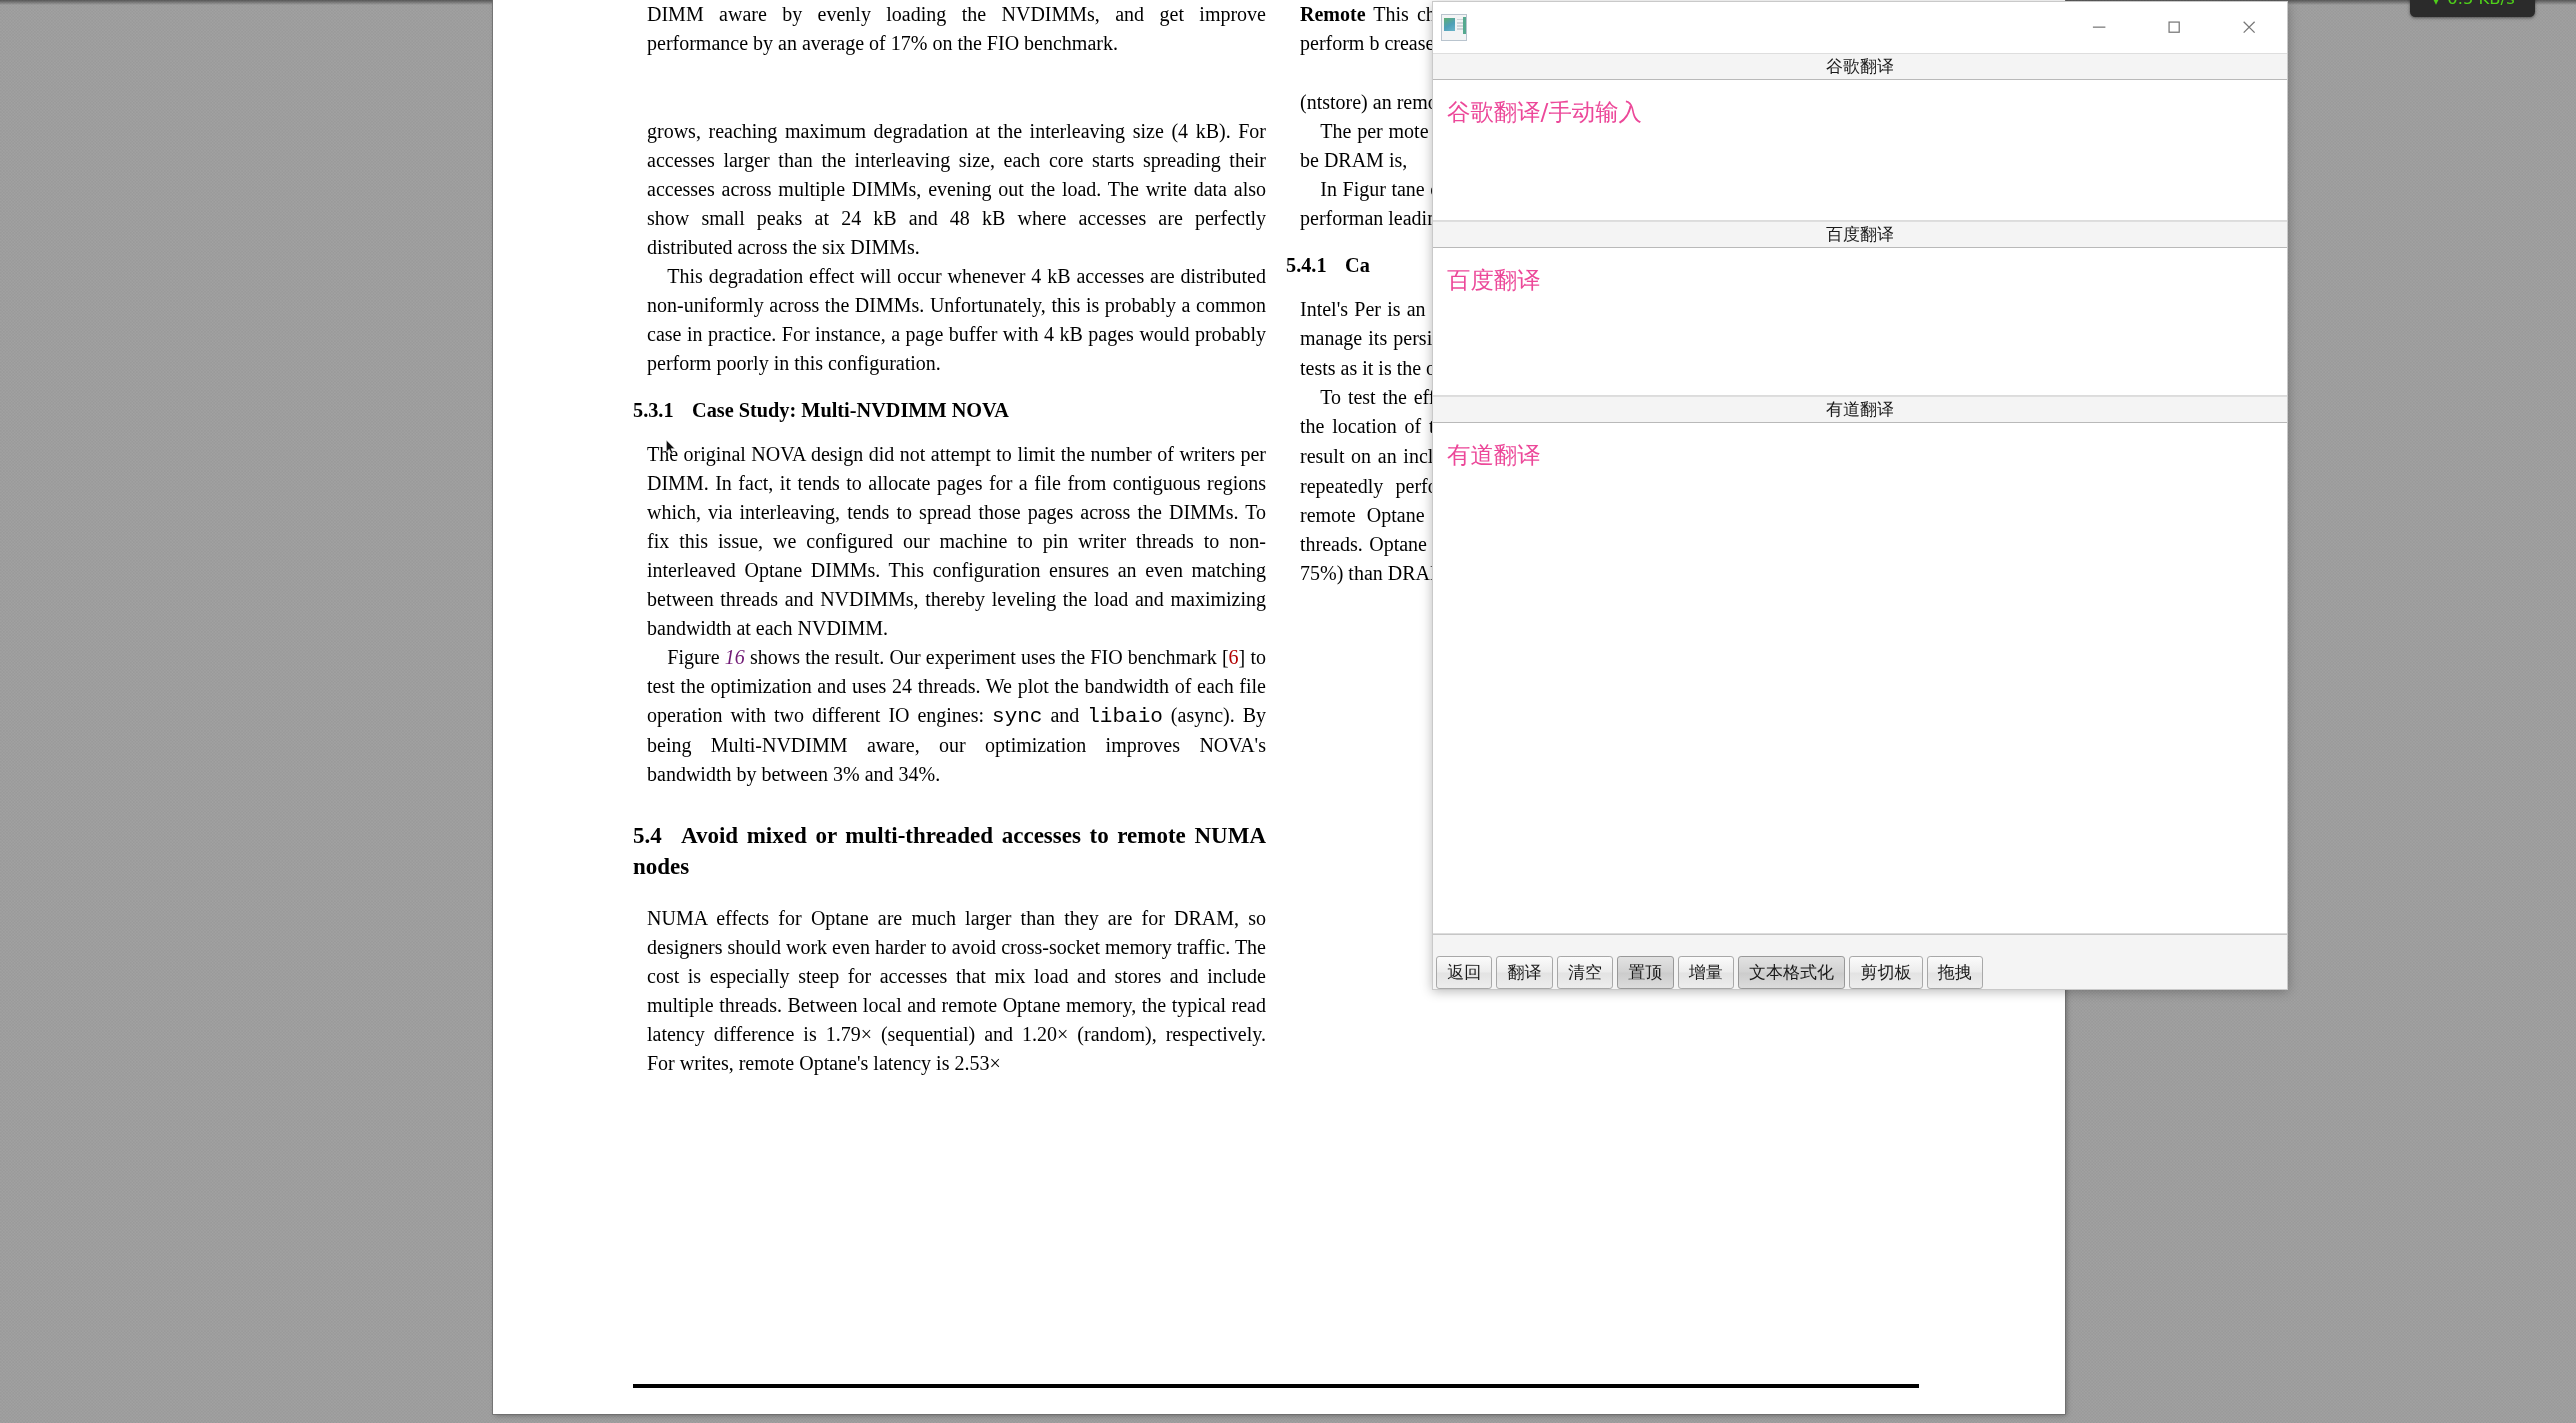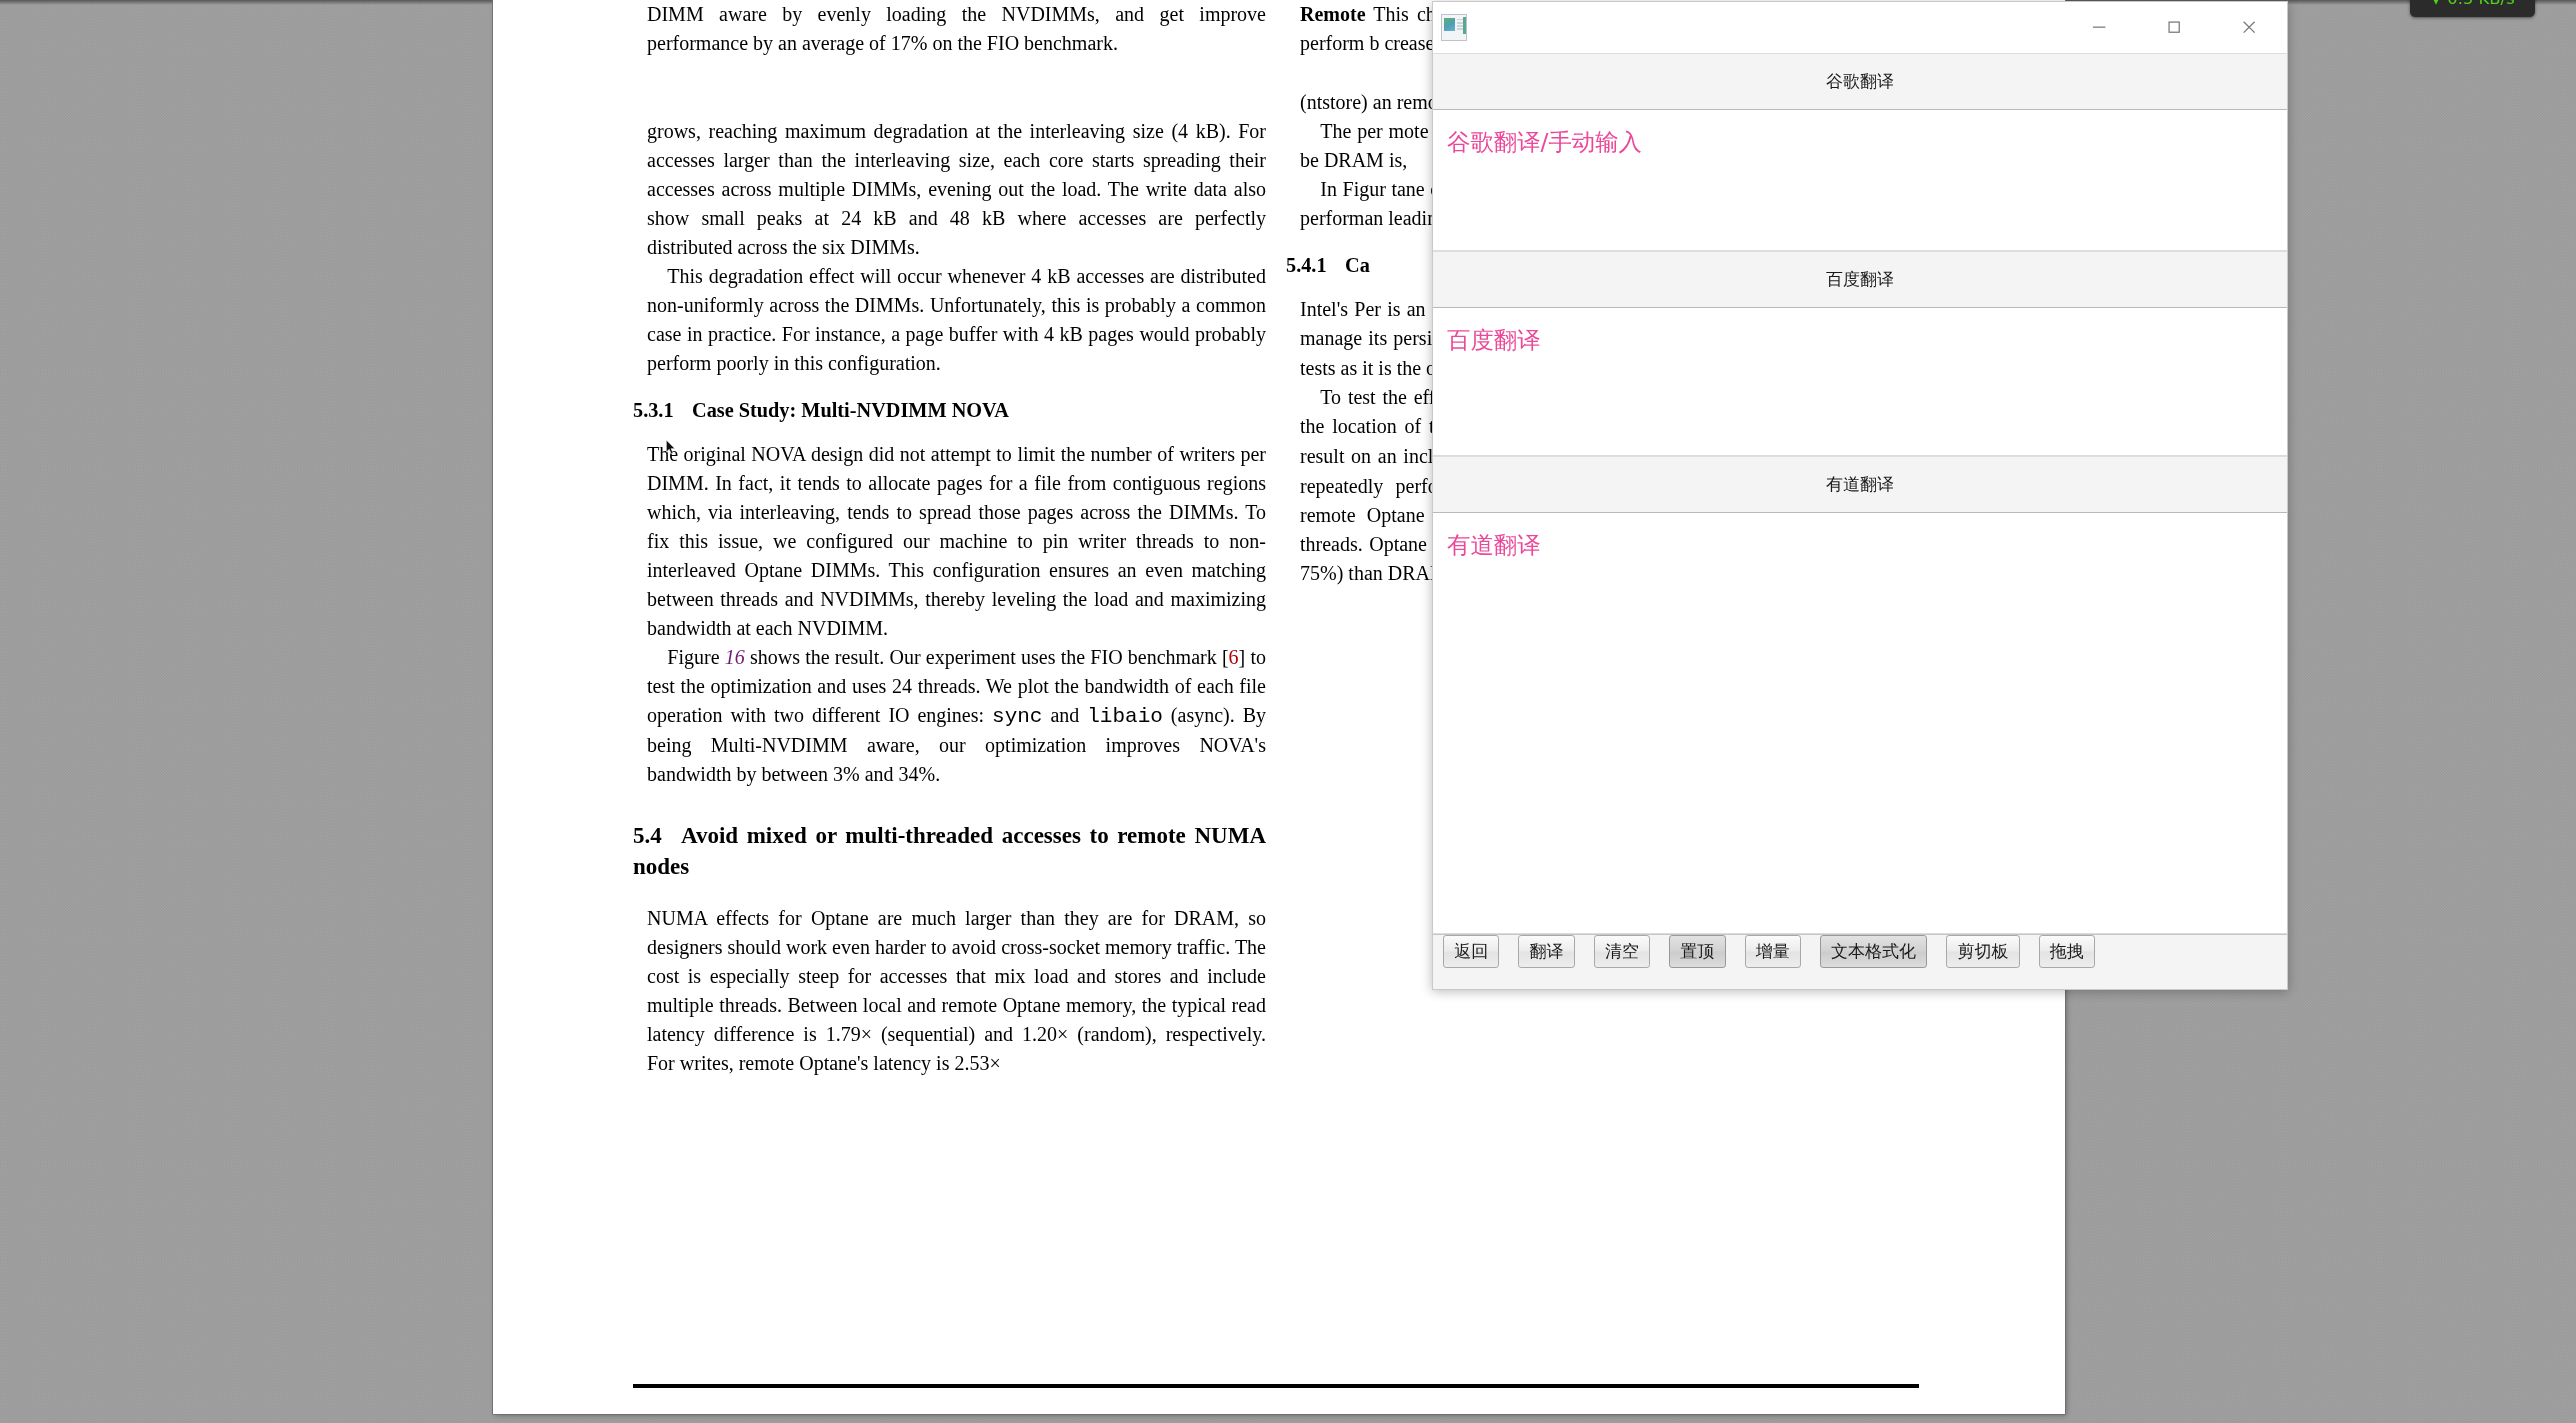--- a/index.html
+++ b/index.html
@@ -135,21 +135,21 @@
   .win-btns { margin-left: auto; display: flex; height: 100%; }
   .win-btn {
     width: 75px; height: 51px;
     display: flex; align-items: center; justify-content: center;
     cursor: default;
   }
   .win-btn svg { display: block; }
 
   .svc-header {
     flex: 0 0 auto;
-    height: 57px;
+    height: 27px;
     background: #f4f4f4;
     border-top: 0.8px solid #dedede;
     border-bottom: 0.8px solid #b9b9b9;
     display: flex;
     align-items: center;
     justify-content: center;
     font-size: 17px;
     color: #1a1a1a;
     font-family: "DejaVu Sans", sans-serif;
   }
@@ -169,23 +169,23 @@
   #svc-body-google { flex: 0 0 141px; }
   #svc-body-baidu  { flex: 0 0 148px; }
   #svc-body-youdao { flex: 1 1 auto; }
 
   #toolbar {
     flex: 0 0 auto;
     height: 55px;
     background: #f4f4f4;
     border-top: 0.8px solid #c6c6c6;
     display: flex;
-    align-items: flex-start;
-    padding-left: 10px;
-    gap: 19px;
+    align-items: flex-end;
+    padding-left: 3px;
+    gap: 4px;
   }
   .tb-btn {
     height: 33px;
     min-width: 44px;
     padding: 0 10.2px;
     font-size: 17px;
     font-family: "DejaVu Sans", sans-serif;
     color: #1a1a1a;
     background: linear-gradient(to bottom, #fbfbfb 0%, #ececec 48%, #e3e3e3 52%, #ededed 100%);
     border: 0.8px solid #a8a8a8;

